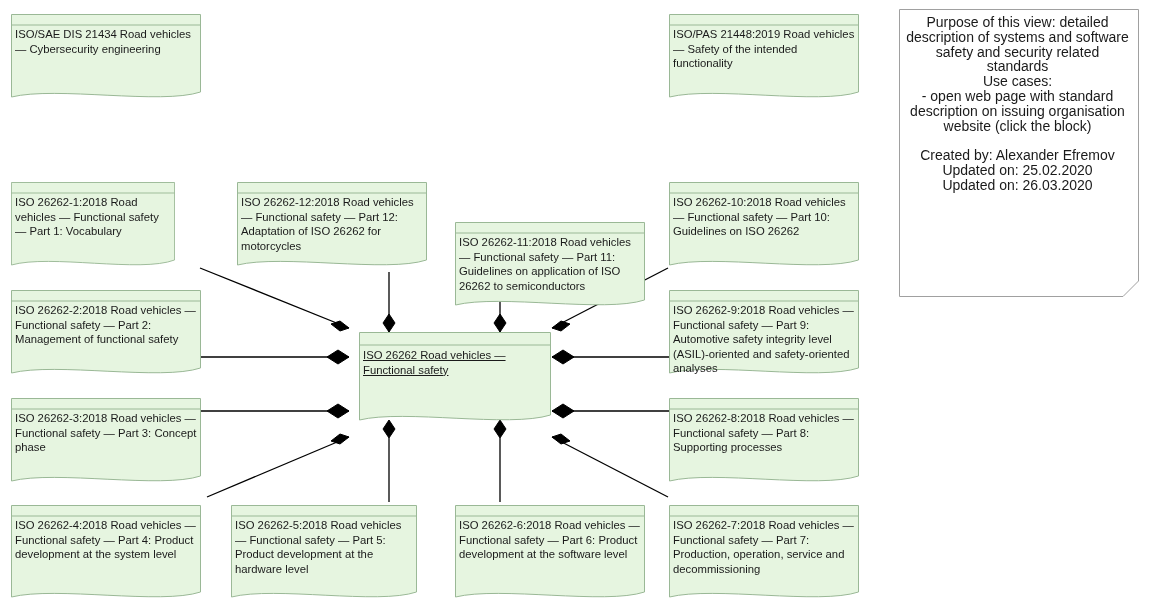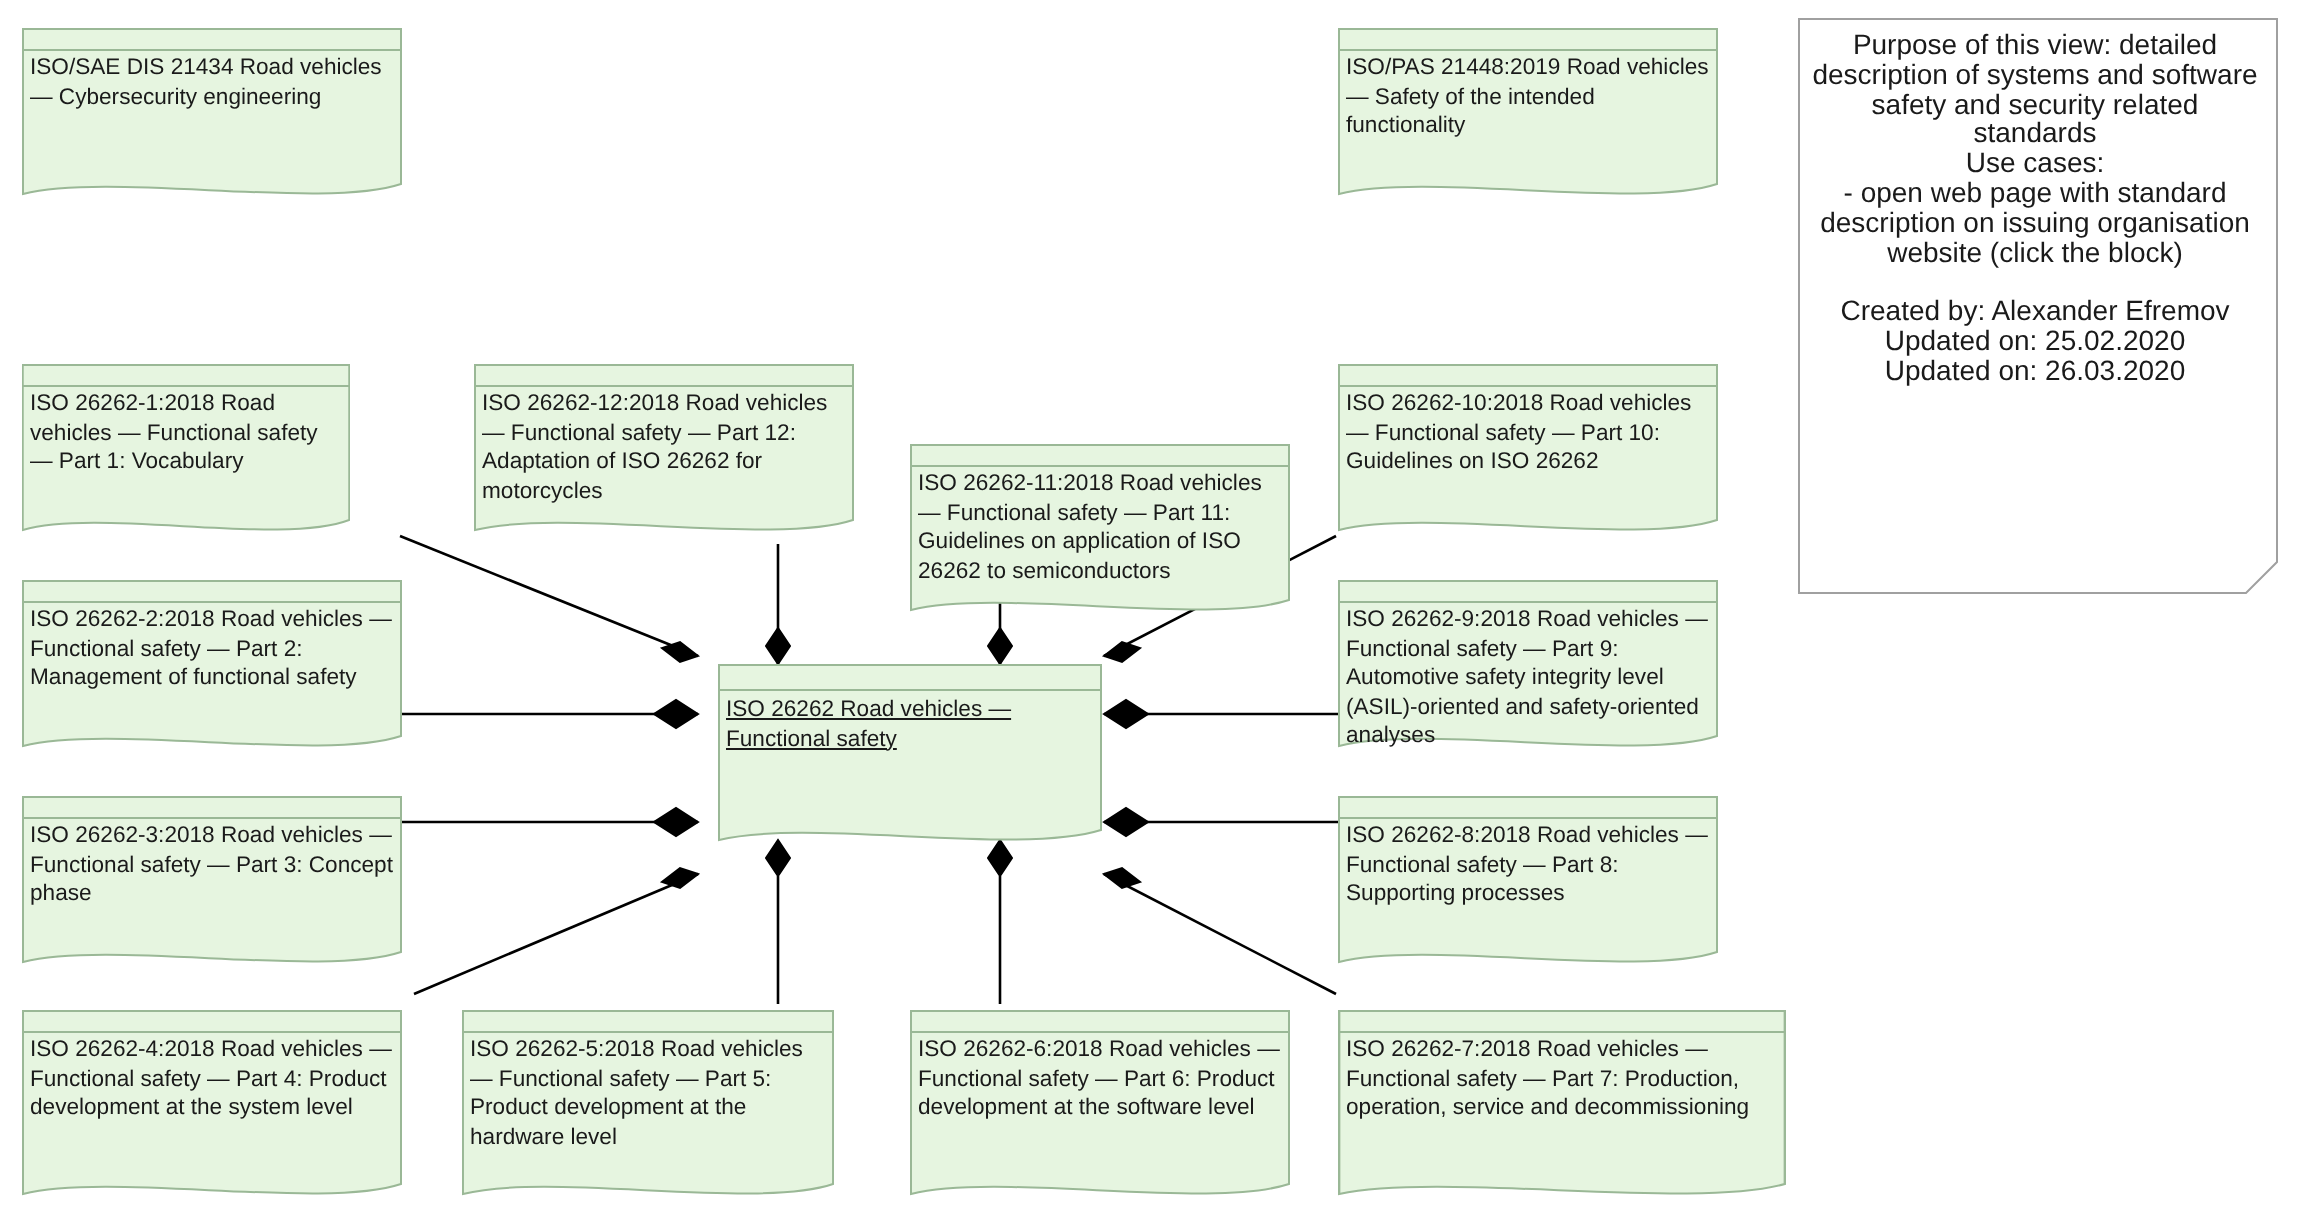--- a/index.html
+++ b/index.html
@@ -225,21 +225,21 @@
   </div>
 
   <div class="block" style="left:455px; top:505px; width:190px; height:97px;">
     <svg class="doc-shape" viewBox="0 0 190 97" preserveAspectRatio="none">
       <path d="M0.5,0.5 H189.5 V87 C150,100 45,81 0.5,92 Z" fill="#e6f5e0" stroke="#9ab896" stroke-width="1"></path>
       <line x1="0.5" y1="11" x2="189.5" y2="11" stroke="#9ab896" stroke-width="1"></line>
     </svg>
     <div class="blk-label">ISO 26262-6:2018 Road vehicles — Functional safety — Part 6: Product development at the software level</div>
   </div>
 
-  <div class="block" style="left:669px; top:505px; width:224px; height:97px;">
+  <div class="block" style="left:669px; top:505px; width:190px; height:97px;">
     <svg class="doc-shape" viewBox="0 0 190 97" preserveAspectRatio="none">
       <path d="M0.5,0.5 H189.5 V87 C150,100 45,81 0.5,92 Z" fill="#e6f5e0" stroke="#9ab896" stroke-width="1"></path>
       <line x1="0.5" y1="11" x2="189.5" y2="11" stroke="#9ab896" stroke-width="1"></line>
     </svg>
     <div class="blk-label">ISO 26262-7:2018 Road vehicles — Functional safety — Part 7: Production, operation, service and decommissioning</div>
   </div>
 
   <div class="block" style="left:359px; top:332px; width:192px; height:93px;">
     <svg class="doc-shape" viewBox="0 0 192 93" preserveAspectRatio="none">
       <path d="M0.5,0.5 H191.5 V83 C150,96 45,77 0.5,88 Z" fill="#e6f5e0" stroke="#9ab896" stroke-width="1"></path>

